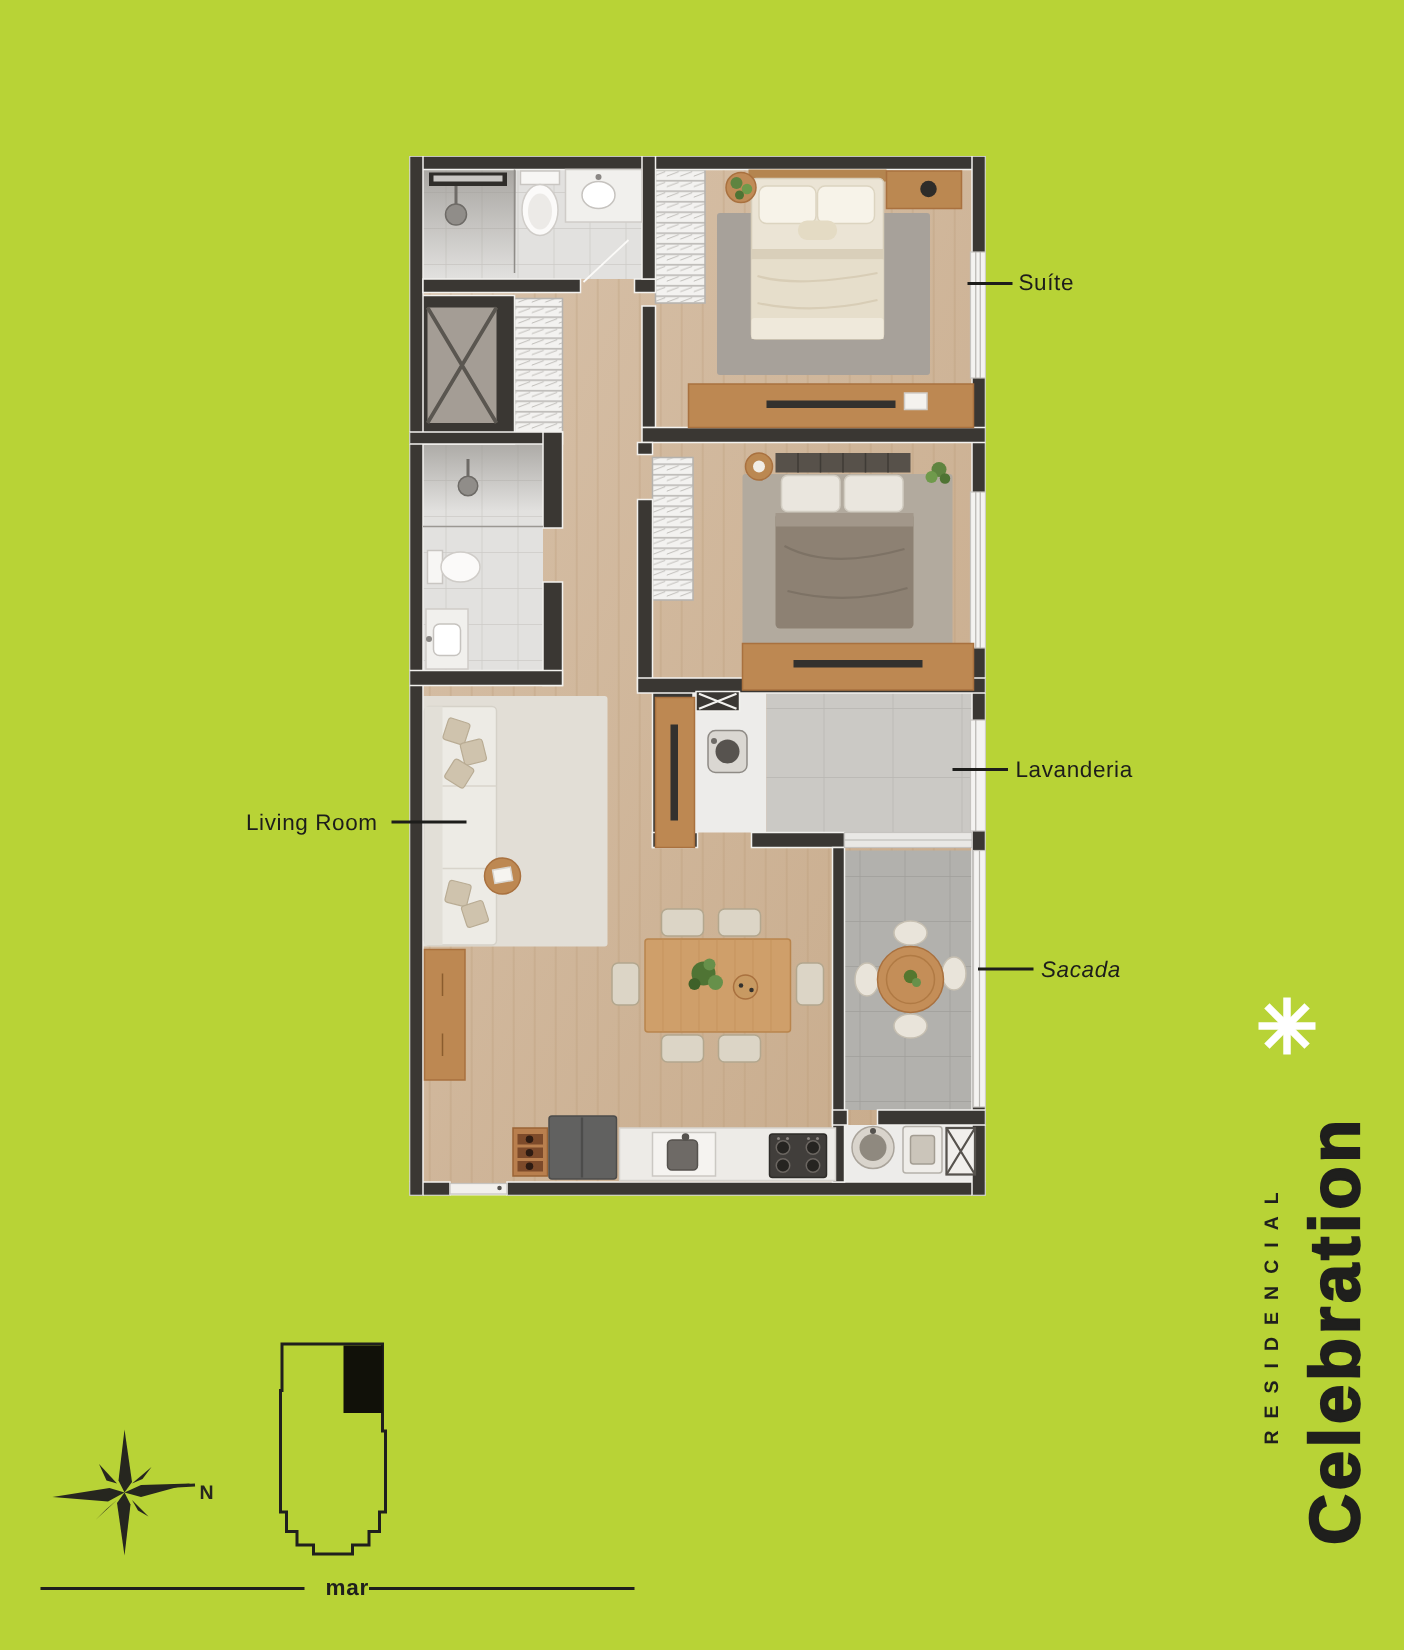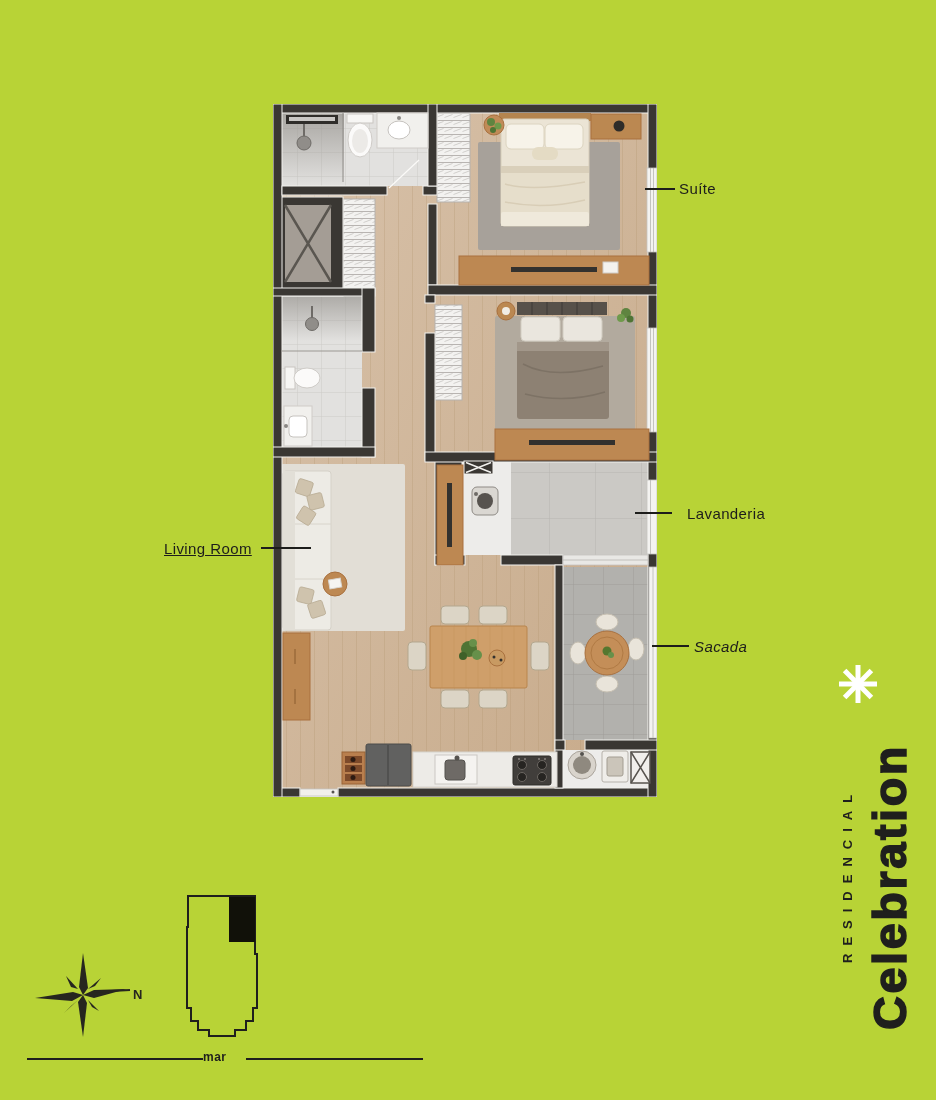--- a/index.html
+++ b/index.html
@@ -8,23 +8,23 @@
   .canvas{position:relative;width:888px;height:1100px;background:#b8d336;}
 
   
   .plan{position:absolute;left:273px;top:104px;width:384px;height:693px;}
 
   
   .room-label{position:absolute;color:#1d1d1b;font-size:15px;letter-spacing:.4px;white-space:nowrap;}
   .leader{position:absolute;height:2px;background:#1d1d1b;}
   .lbl-suite{left:679px;top:180px;}
   .ld-suite{left:645px;top:188px;width:30px;}
-  .lbl-living{left:164px;top:540px;text-decoration:underline;}
+  .lbl-living{left:164px;top:540px;}
   .ld-living{left:261px;top:547px;width:50px;}
-  .lbl-lavanderia{left:677px;top:505px;margin-left:10px;}
+  .lbl-lavanderia{left:677px;top:505px;}
   .ld-lavanderia{left:635px;top:512px;width:37px;}
   .lbl-sacada{left:694px;top:638px;font-style:italic;}
   .ld-sacada{left:652px;top:645px;width:37px;}
 
   
   .brand-name{position:absolute;left:866px;top:1030px;transform:rotate(-90deg);
      transform-origin:0 0;font-size:47px;font-weight:bold;letter-spacing:2.5px;
      color:#1f1f1d;white-space:nowrap;line-height:1;
      -webkit-text-stroke:1.5px #1f1f1d;}
   .brand-res{position:absolute;left:841px;top:963px;transform:rotate(-90deg);
@@ -32,22 +32,22 @@
      white-space:nowrap;line-height:1;font-weight:bold;}
   .brand-logo{position:absolute;left:836px;top:662px;width:44px;height:44px;}
 
   
   .compass{position:absolute;left:28px;top:940px;width:120px;height:110px;}
   .north{position:absolute;left:133px;top:987px;font-size:13px;font-weight:bold;color:#26261f;}
   .building{position:absolute;left:183px;top:892px;width:80px;height:150px;}
   .sea-line{position:absolute;top:1058px;height:2px;background:#1f1f1d;}
   .sea-line.l{left:27px;width:176px;}
   .sea-line.r{left:246px;width:177px;}
-  .sea-label{position:absolute;left:203px;top:1050px;width:43px;text-align:left;
-     font-size:12px;font-weight:bold;color:#1f1f1d;letter-spacing:.5px;}
+  .sea-label{position:absolute;left:203px;top:1050px;width:43px;text-align:right;
+     font-size:15px;font-weight:bold;color:#1f1f1d;letter-spacing:.5px;}
 </style>
 </head>
 <body>
 
 <div class="canvas">
 
   <svg class="plan" viewBox="0 0 384 693">
     <defs>
       <linearGradient id="woodg" x1="0" y1="0" x2="1" y2="1">
         <stop offset="0" stop-color="#d8c2aa"></stop>

